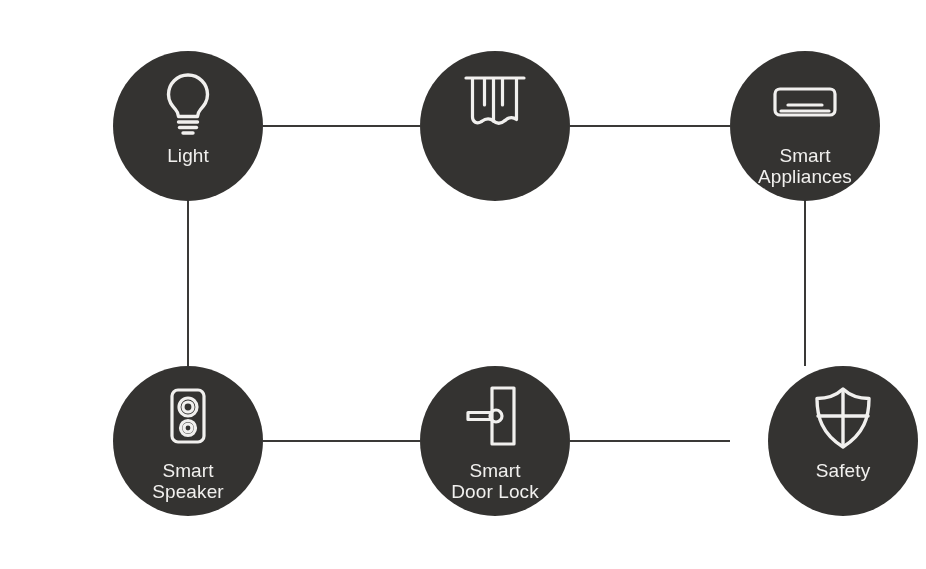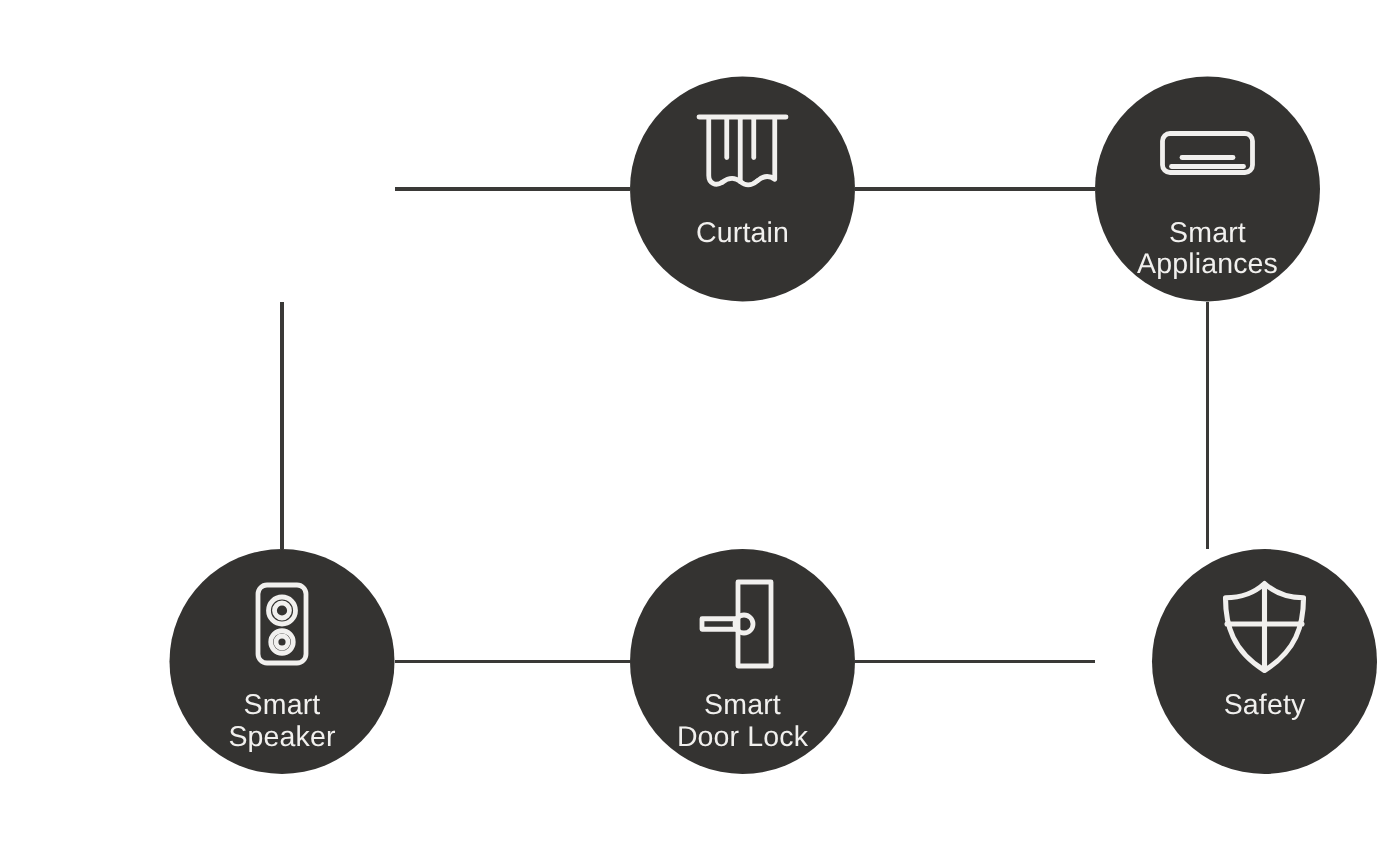--- a/index.html
+++ b/index.html
@@ -70,35 +70,45 @@
     <g stroke="#3a3937" stroke-width="2.5" fill="none" shape-rendering="crispEdges">
       <line x1="263" y1="126" x2="420" y2="126"></line>
       <line x1="570" y1="126" x2="730" y2="126"></line>
       <line x1="188" y1="201" x2="188" y2="366"></line>
       <line x1="805" y1="201" x2="805" y2="366"></line>
       <line x1="263" y1="441" x2="420" y2="441"></line>
       <line x1="570" y1="441" x2="730" y2="441"></line>
     </g>
   </svg>
 
+  <div class="node n-light">
+    <svg class="node-icon" viewBox="0 0 70 70">
+      <g fill="none" stroke="#f1f0ee" stroke-width="3.4" stroke-linecap="round" stroke-linejoin="round">
+        <path d="M35 6 C24 6 15.5 14.8 15.5 25.5 C15.5 32.5 19 36.5 22.5 40.5 C24.5 42.8 25.5 44.5 25.5 47.5 L44.5 47.5 C44.5 44.5 45.5 42.8 47.5 40.5 C51 36.5 54.5 32.5 54.5 25.5 C54.5 14.8 46 6 35 6 Z"></path>
+        <line x1="25.5" y1="53" x2="44.5" y2="53"></line>
+        <line x1="26.5" y1="58.5" x2="43.5" y2="58.5"></line>
+        <line x1="30" y1="64" x2="40" y2="64"></line>
+      </g>
+    </svg>
+    <div class="node-label">Light</div>
+  </div>
 
   <div class="node n-curtain">
     <svg class="node-icon" viewBox="0 0 70 70">
       <g fill="none" stroke="#f1f0ee" stroke-width="3.2" stroke-linecap="round" stroke-linejoin="round">
         <line x1="6" y1="9" x2="64" y2="9"></line>
         <path d="M12.5 10.5 L12.5 48 C12.5 53 17 55.5 21.5 52.5"></path>
         <path d="M21.5 52.5 C25.5 49.5 29.5 48.8 33.5 52"></path>
         <path d="M33.5 10.5 L33.5 52"></path>
         <path d="M24.5 10.5 L24.5 36"></path>
         <path d="M42.5 10.5 L42.5 36"></path>
         <path d="M33.5 52 C37.5 55.5 41.5 54.5 45 51.5"></path>
         <path d="M45 51.5 C49 48 53 47.8 56.5 50.5 L56.5 10.5"></path>
       </g>
     </svg>
-    <div class="node-label">Curtain</div>
   </div>
 
   <div class="node n-appliances">
     <svg class="node-icon" viewBox="0 0 70 70">
       <g fill="none" stroke="#f1f0ee" stroke-width="3.2" stroke-linecap="round" stroke-linejoin="round">
         <rect x="5" y="20" width="60" height="26" rx="5" ry="5"></rect>
         <line x1="18" y1="36" x2="52" y2="36"></line>
         <line x1="11" y1="42" x2="59" y2="42"></line>
       </g>
     </svg>

